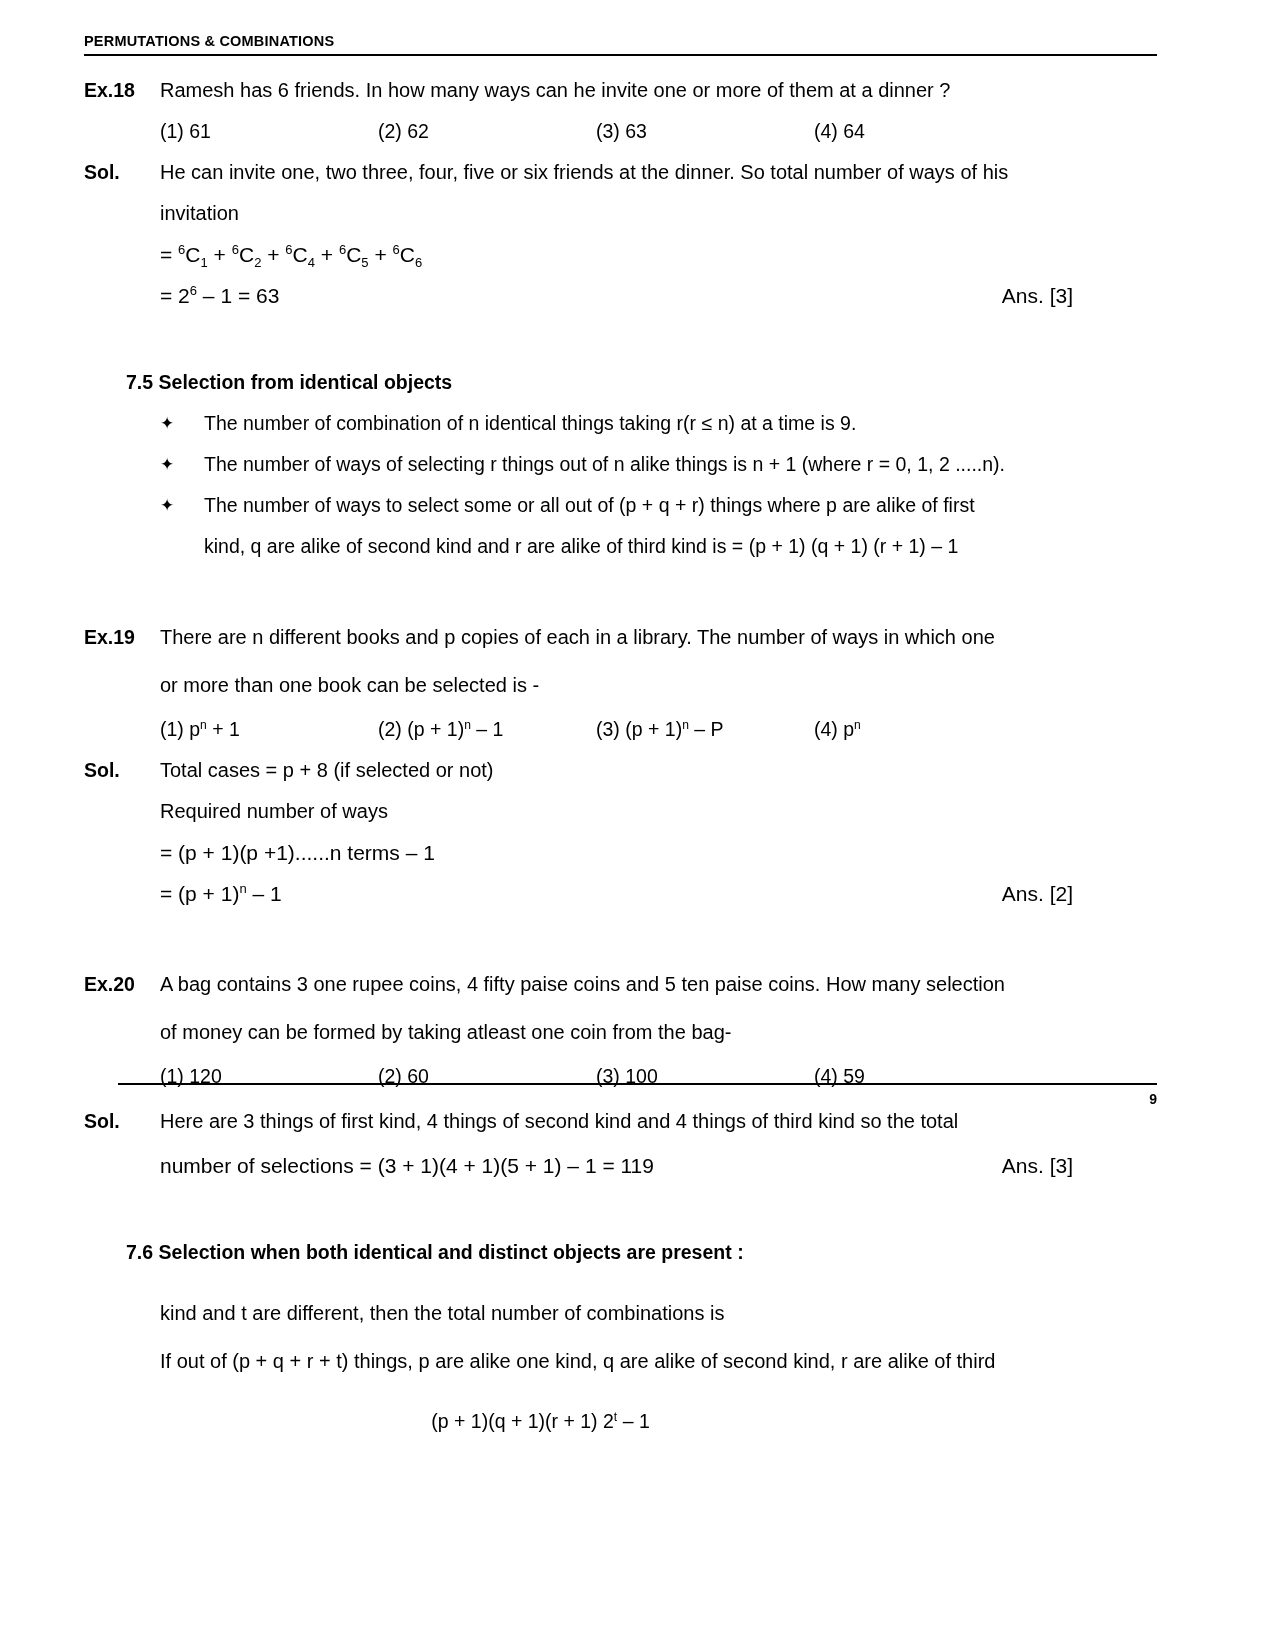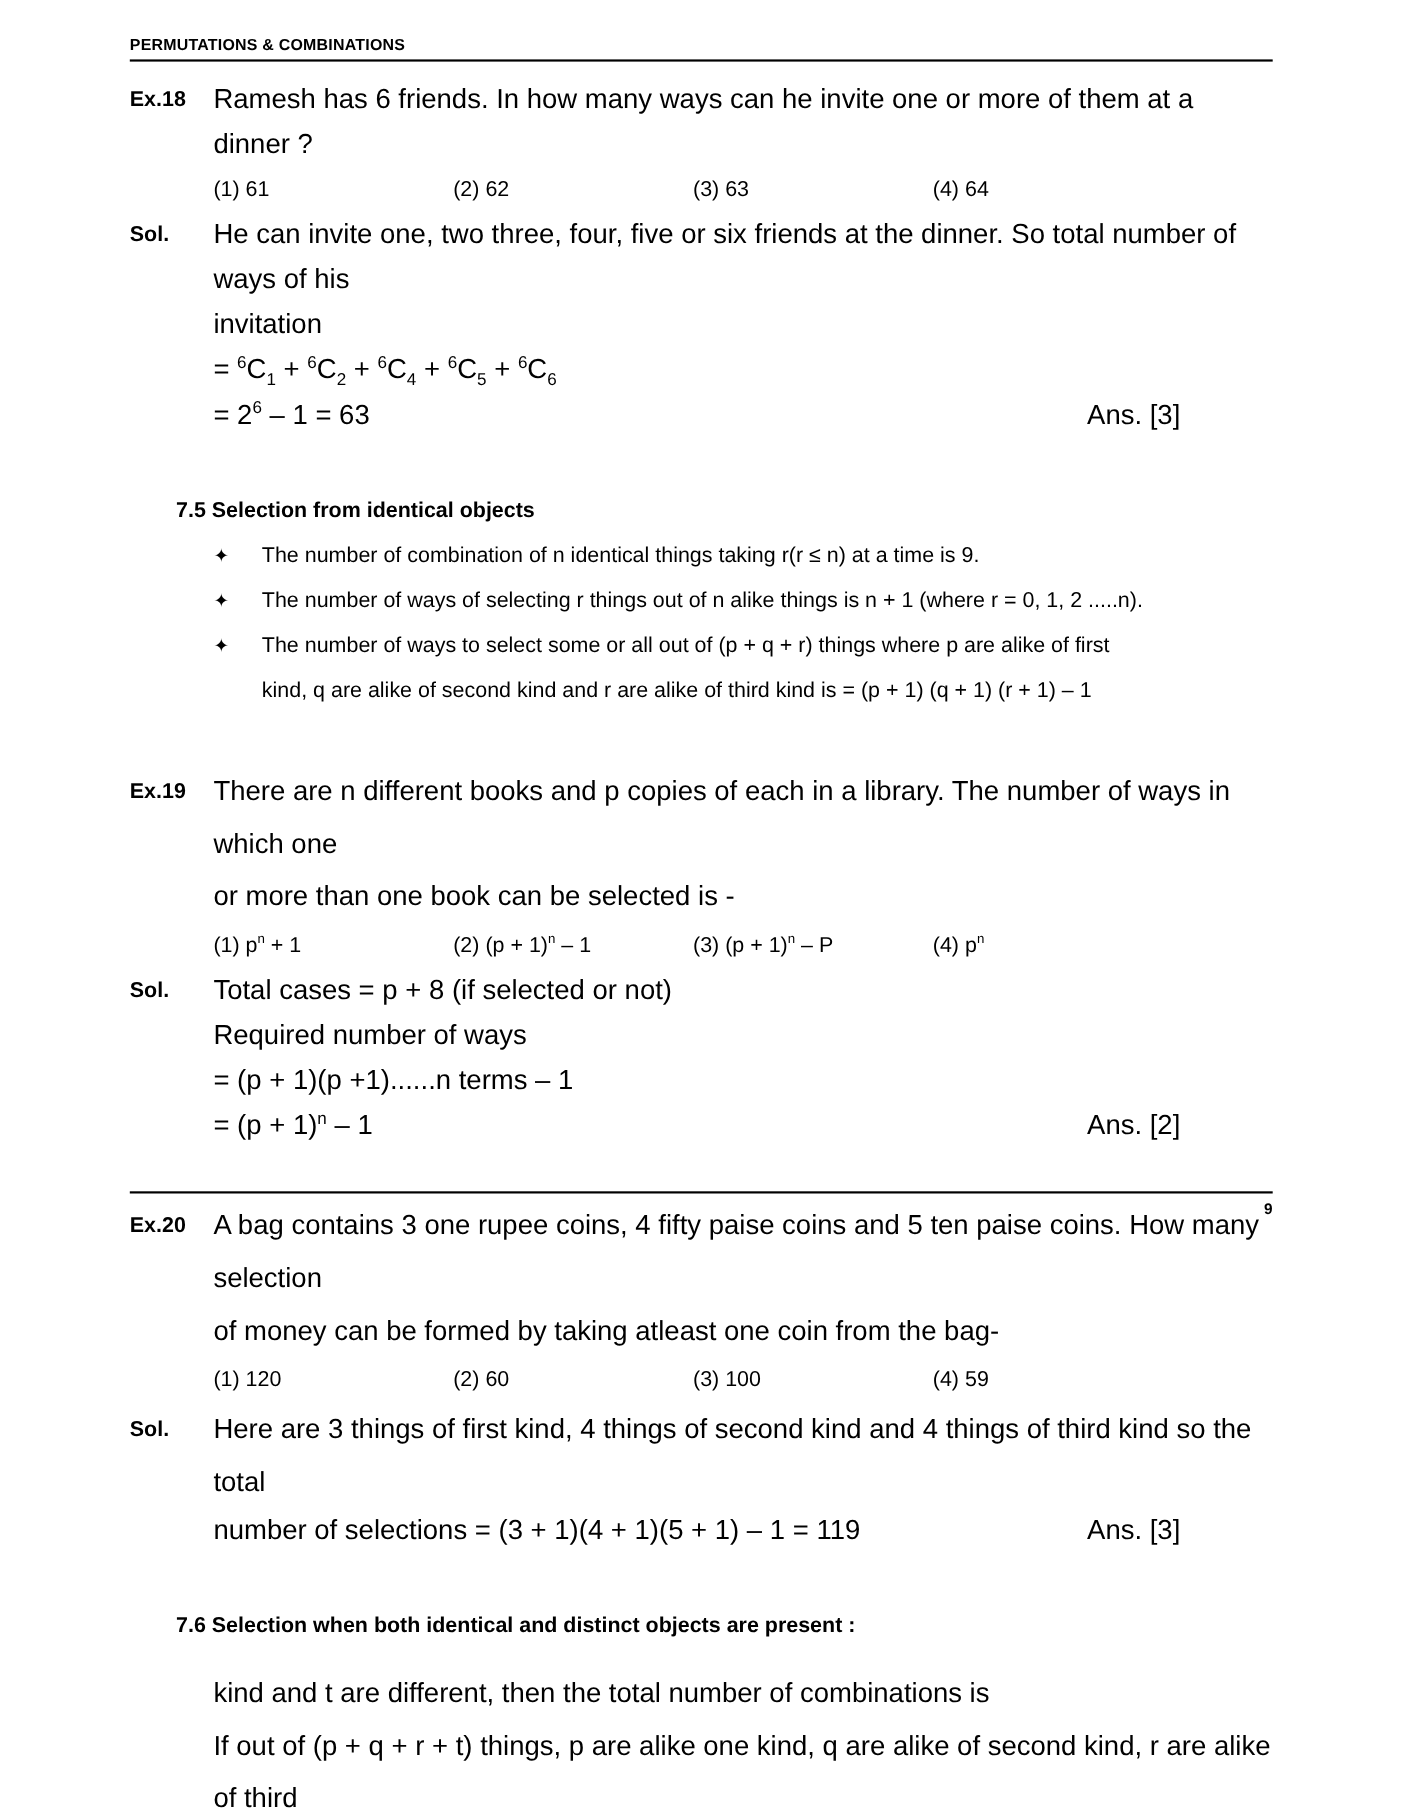--- a/index.html
+++ b/index.html
@@ -12,21 +12,21 @@
     color: #000000;
     position: relative;
     overflow: hidden;
   }
 
   .page {
     position: absolute;
     top: 0; left: 0;
     width: 1275px;
     height: 1169px;
-    padding: 34px 118px 0 118px;
+    padding: 34px 118px 0 84px;
   }
 
   
   .header-title {
     font-size: 14.5px;
     font-weight: bold;
     letter-spacing: 0.2px;
     line-height: 1.1;
     padding-bottom: 4px;
   }
@@ -42,37 +42,37 @@
     font-size: 19.5px;
     line-height: 41px;
   }
   .label {
     flex: 0 0 76px;
     font-weight: bold;
     font-size: 19.5px;
   }
   .body-text {
     flex: 1 1 auto;
-    font-size: 25px;
+    font-size: 20px;
   }
 
   
   .options {
     display: flex;
     padding-left: 76px;
     font-size: 19.5px;
     line-height: 41px;
   }
   .opt { flex: 0 0 218px; }
   .opt:last-child { flex: 0 0 auto; }
 
   
   .mathline {
     padding-left: 76px;
-    font-size: 25px;
+    font-size: 21px;
     line-height: 41px;
     display: flex;
     align-items: flex-start;
   }
   .mathline .expr { flex: 1 1 auto; }
   .mathline .ans {
     flex: 0 0 auto;
     font-weight: normal;
     margin-right: 84px;
   }

